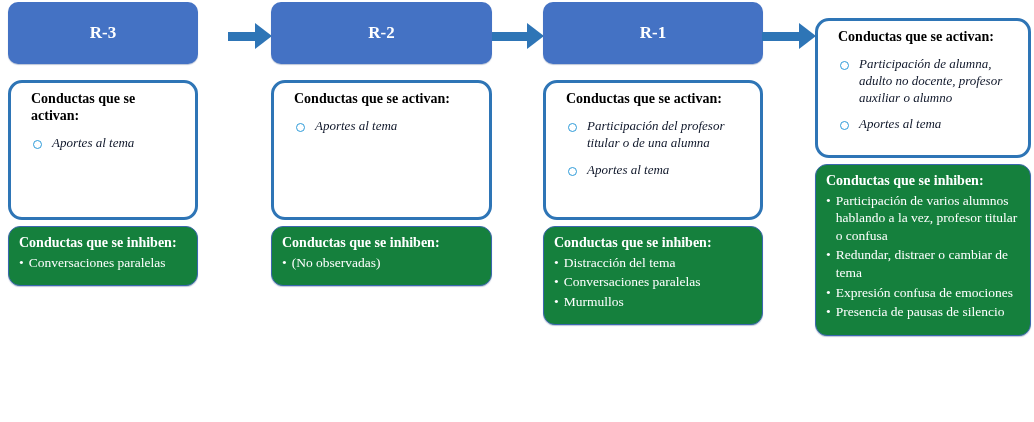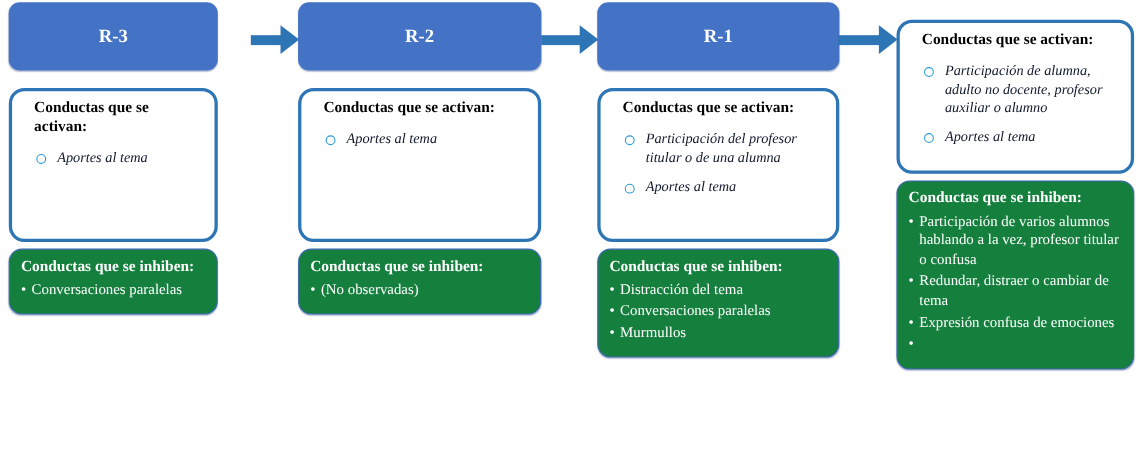--- a/index.html
+++ b/index.html
@@ -236,18 +236,19 @@
           <div class="item">
             <span class="bullet dot">•</span>
             <span class="item-text">Redundar, distraer o cambiar de tema</span>
           </div>
           <div class="item">
             <span class="bullet dot">•</span>
             <span class="item-text">Expresión confusa de emociones</span>
           </div>
           <div class="item">
             <span class="bullet dot">•</span>
+            <span class="item-text">Presencia de pausas de silencio</span>
           </div>
         </div>
     </div>
   </div>
 
 </div>
 
 </body></html>

